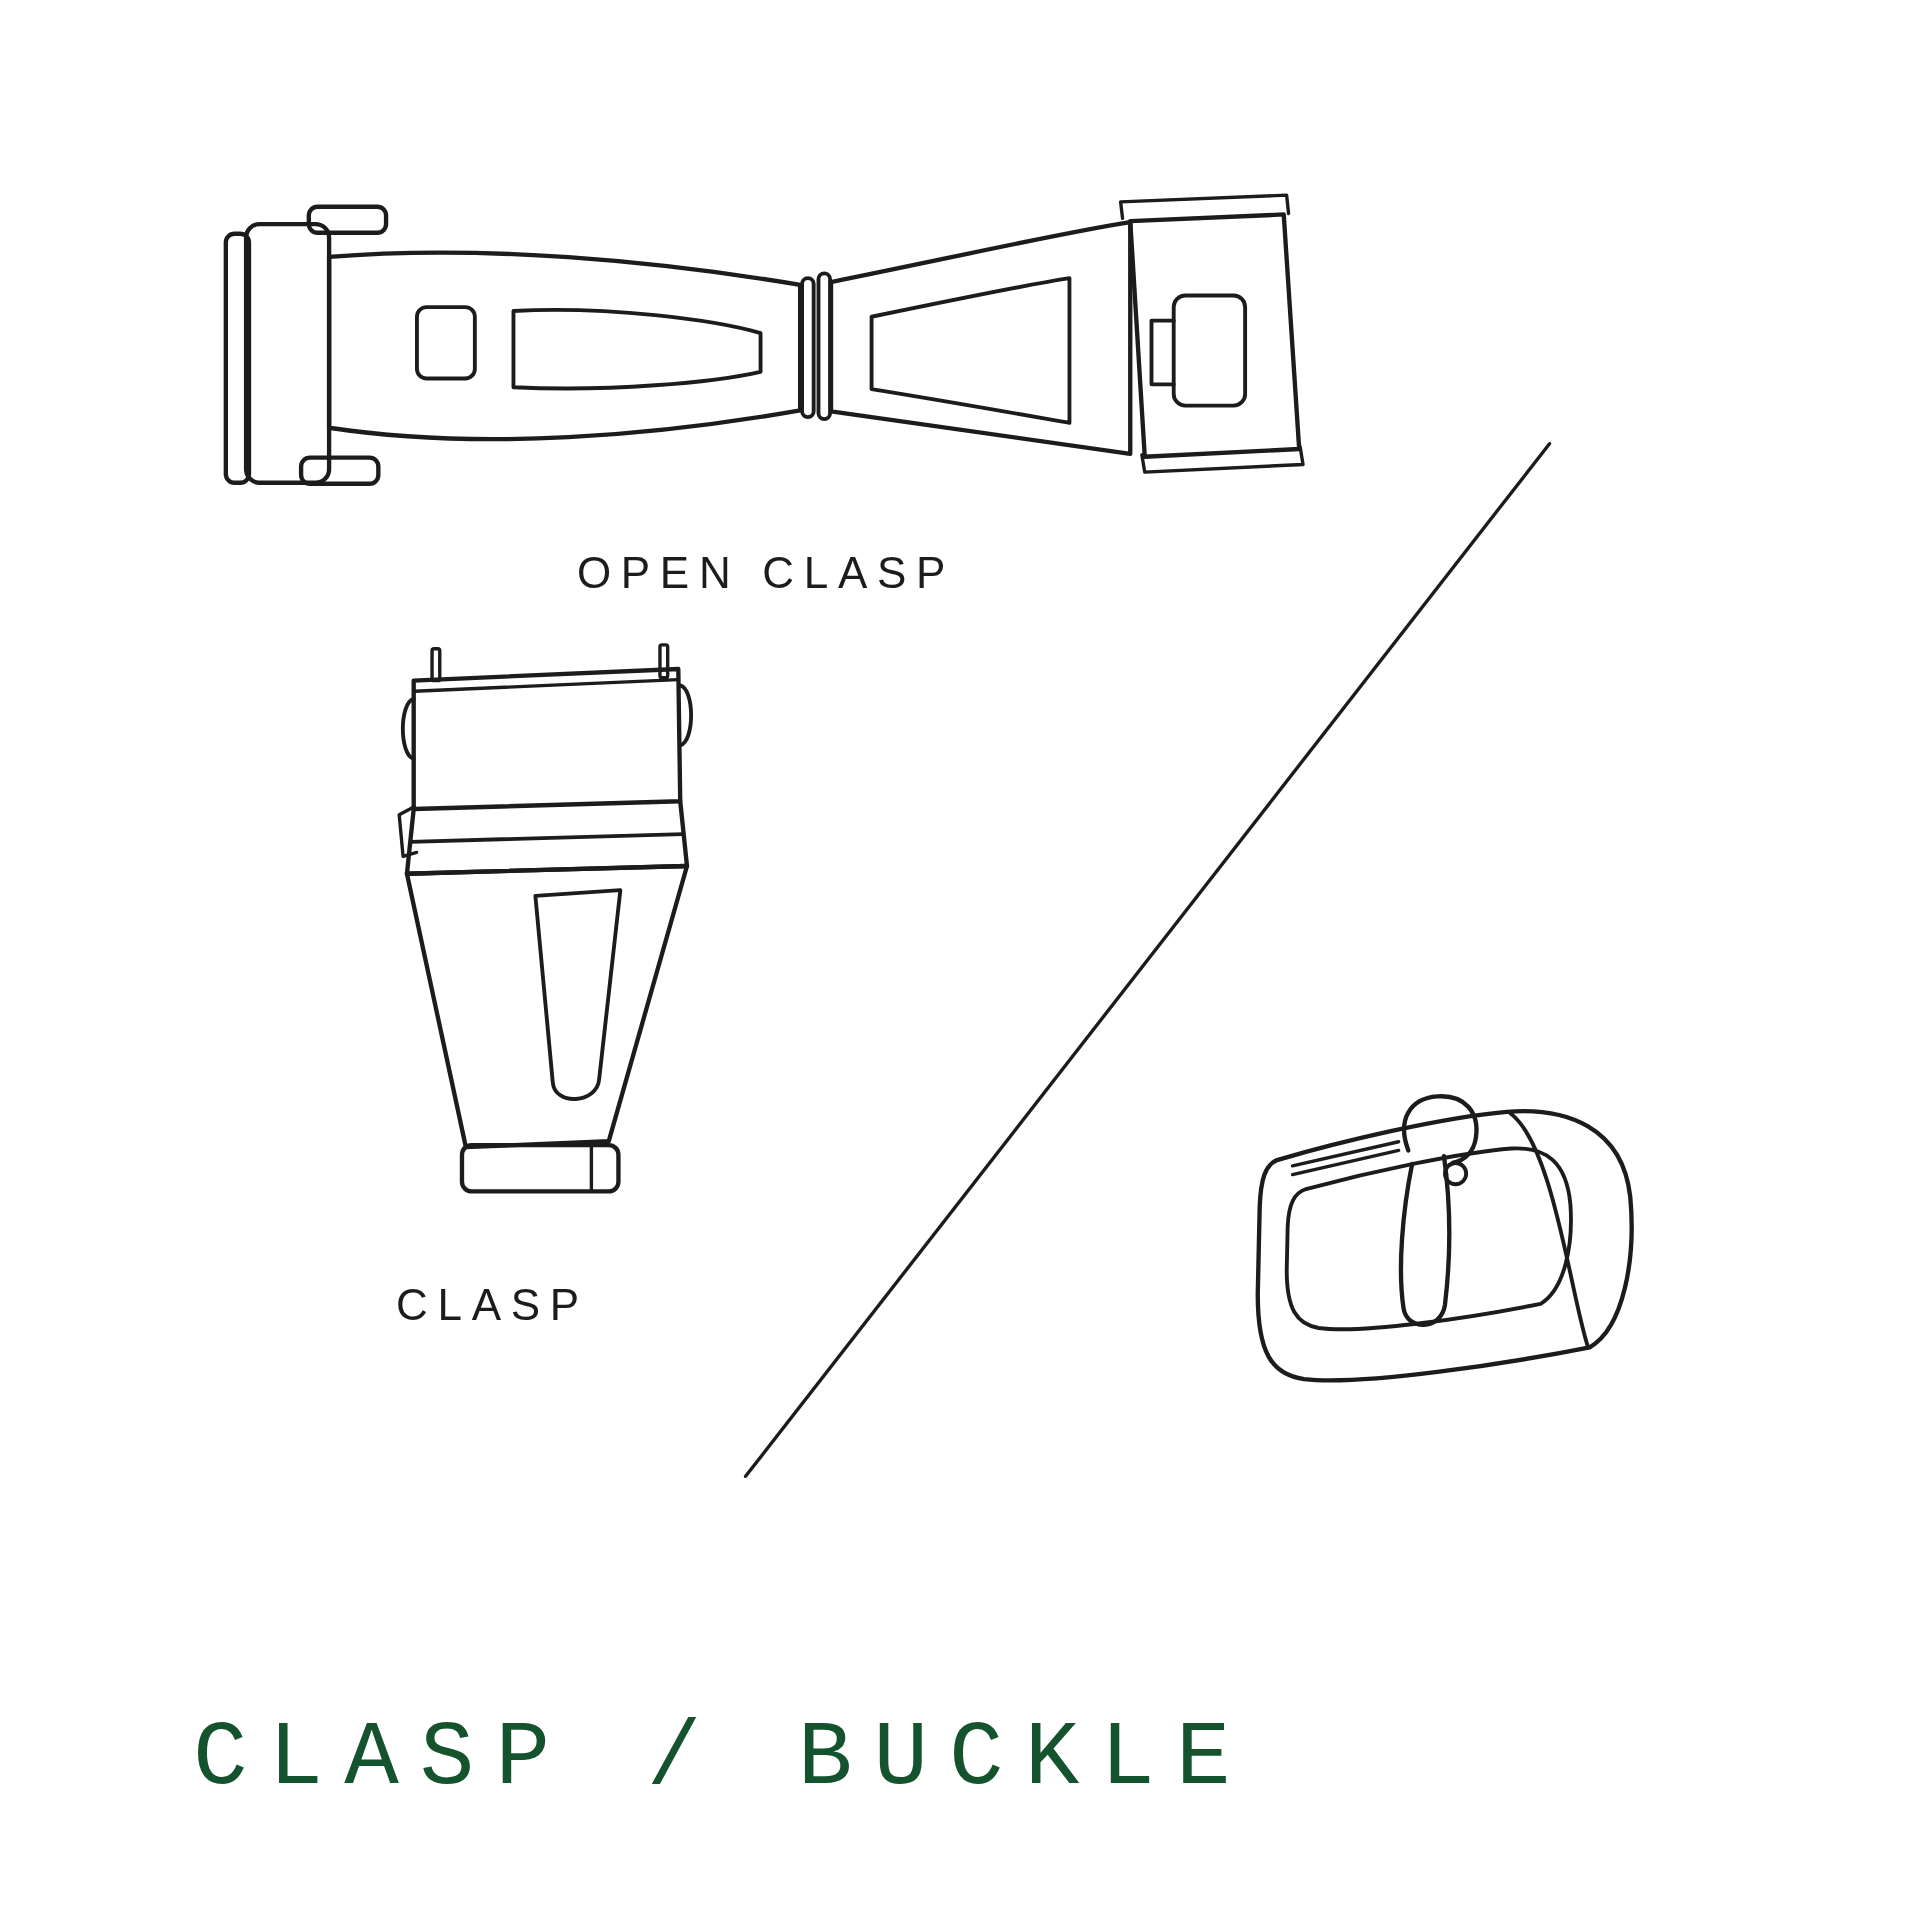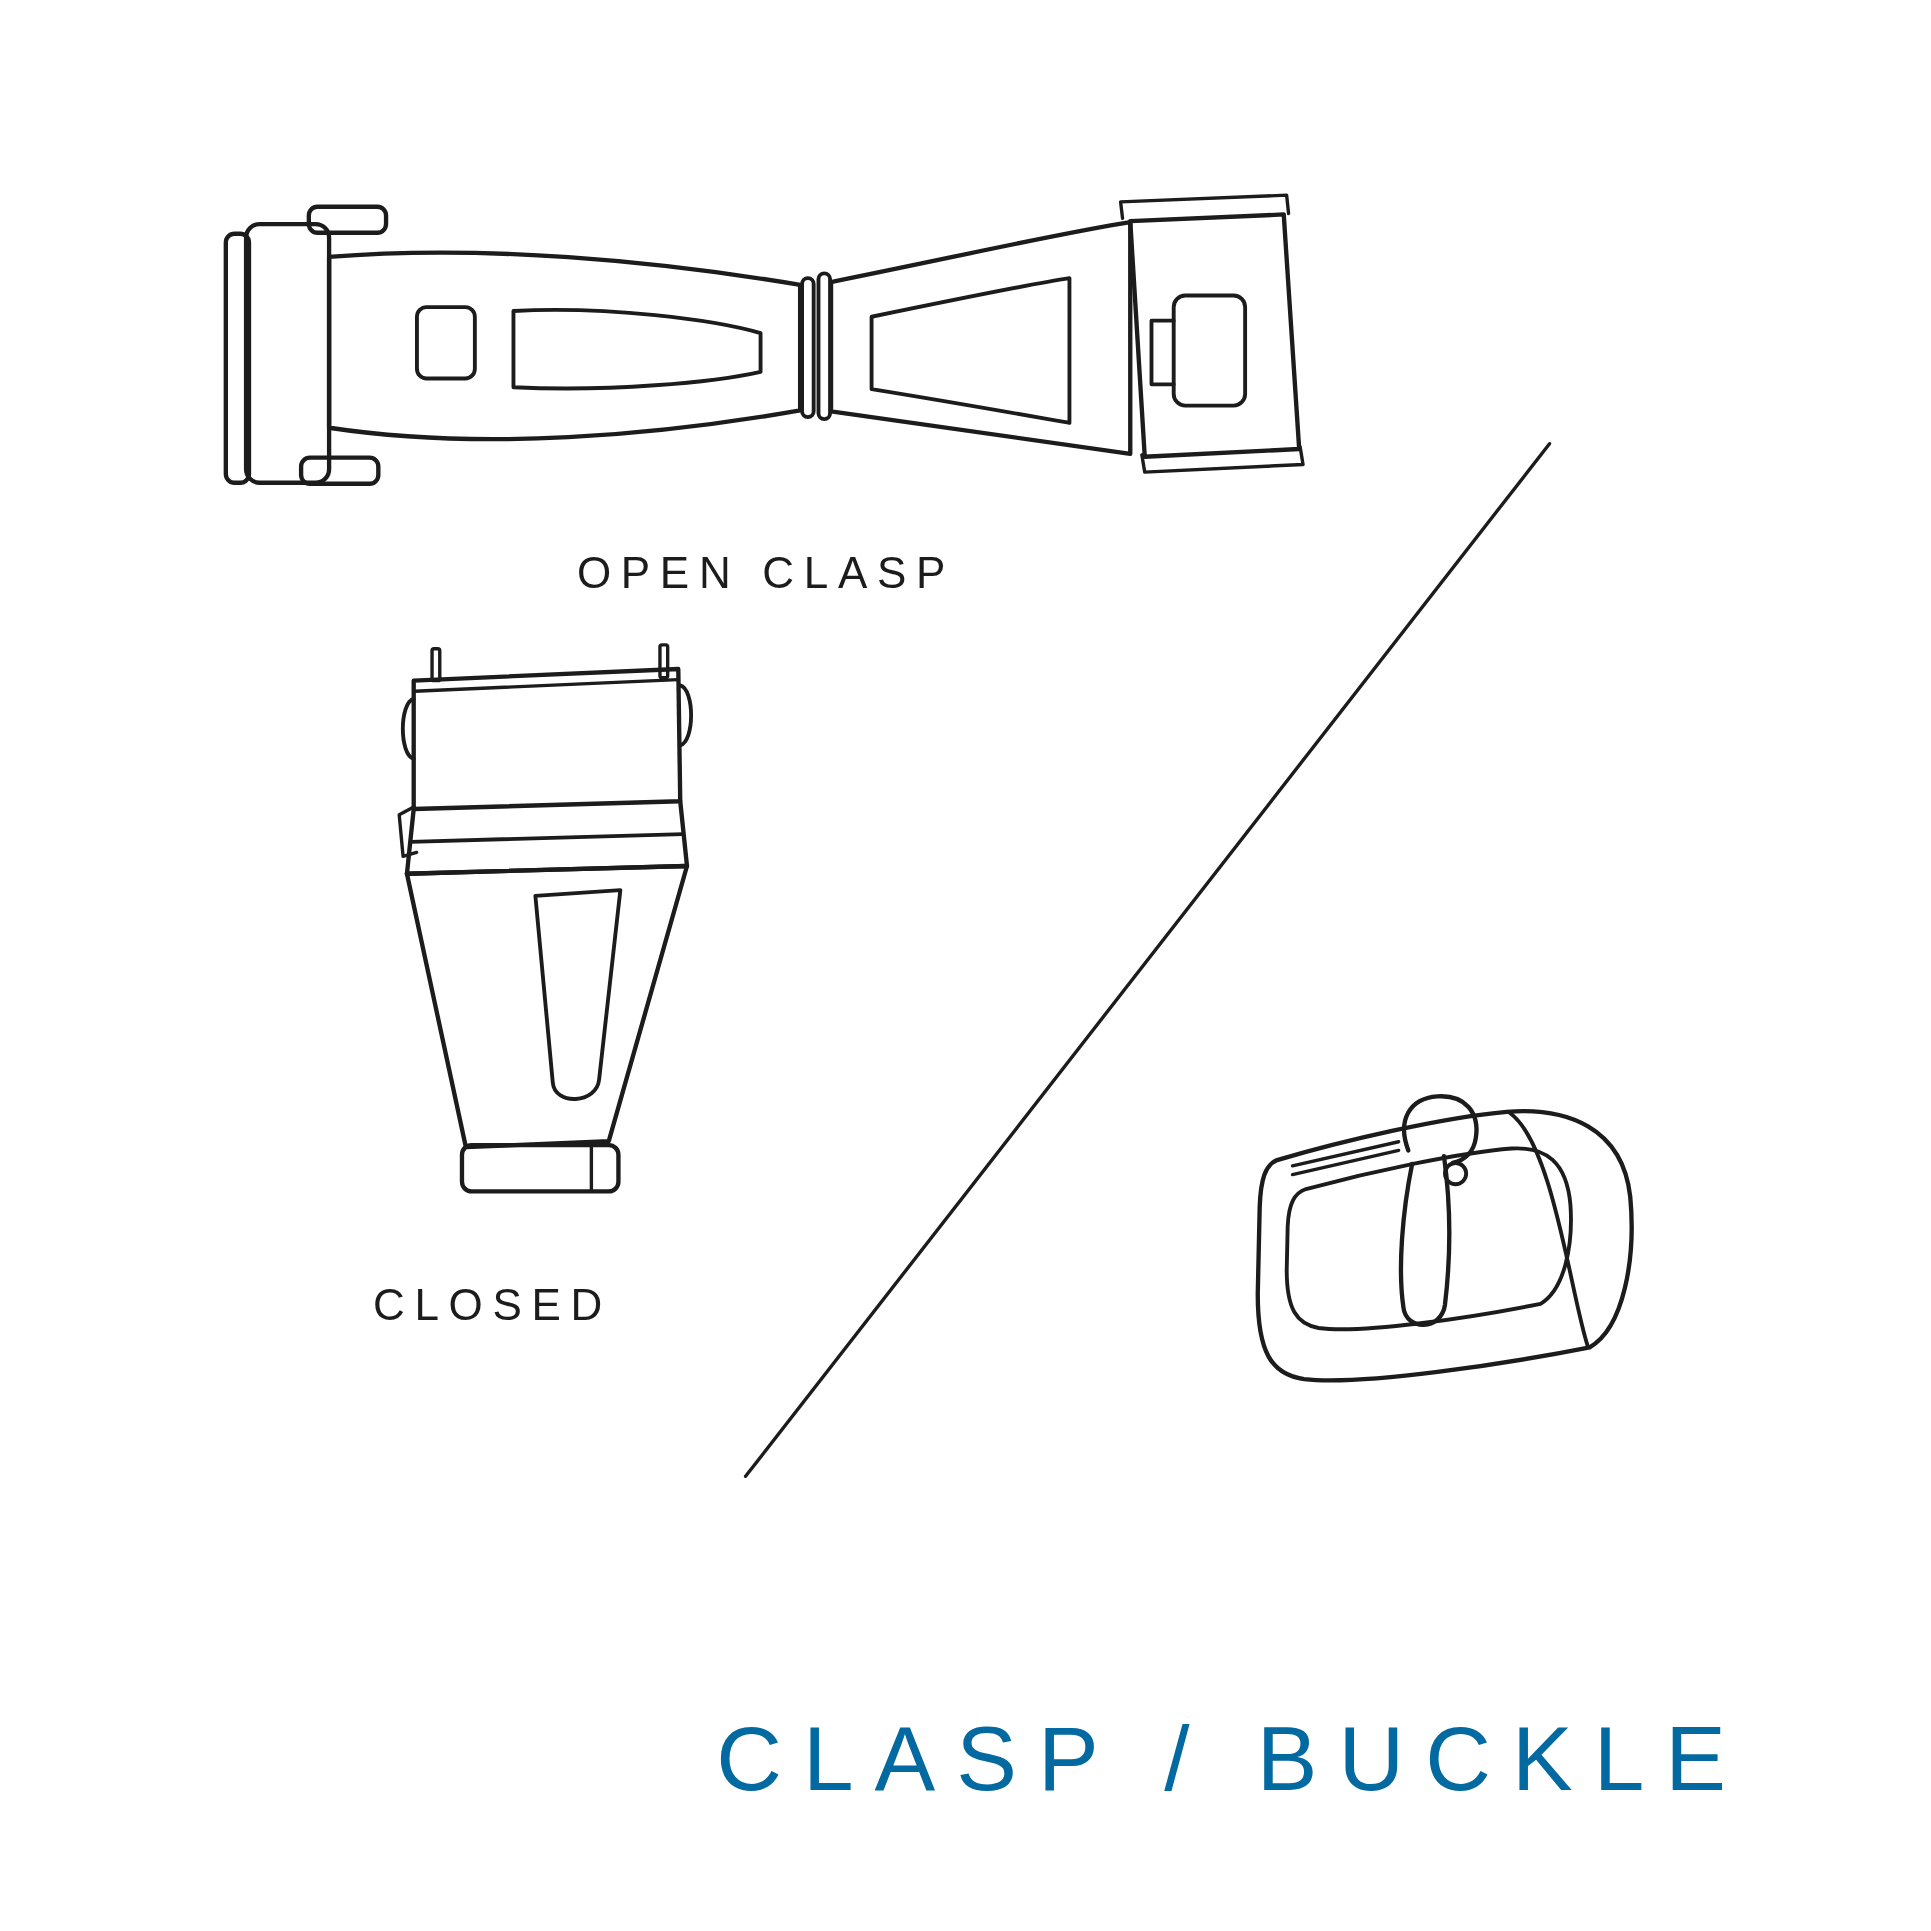--- a/index.html
+++ b/index.html
@@ -20,26 +20,27 @@
     text-align: center;
     font-size: 44px;
     letter-spacing: 9.7px;
     font-weight: 400;
     color: #1c1c1c;
     white-space: nowrap;
     margin-top: 38px;
   }
   .title {
     position: absolute;
-    text-align: right;
+    text-align: left;
     font-size: 91px;
     letter-spacing: 21px;
     font-weight: 500;
-    color: #0369a1;
+    color: #14532d;
     white-space: nowrap;
+    font-family: Liberation Mono, monospace;
   }
   svg { display: block; }
 </style>
 </head>
 <body>
 
 <div class="canvas">
 
   <svg class="abs" style="left:193px; top:164px;" width="1139" height="348" viewBox="0 0 1180 360" fill="none" stroke="#1c1c1c" stroke-width="4.5" stroke-linejoin="round" stroke-linecap="round">
     <g>
@@ -87,21 +88,21 @@
       <path stroke-width="3.5" d="M38 176 L 23 184 L 27 227 L 41 223"></path>
 
       <path d="M31 245 L 321 237 L 240 522 L 92 528 Z"></path>
       <path stroke-width="4" d="M164 268 L 252 262 L 230 458 C 228 483, 184 486, 182 461 Z"></path>
 
       <rect x="88" y="526" width="162" height="48" rx="10"></rect>
       <path stroke-width="3.5" d="M222 528 L 222 572"></path>
     </g>
   </svg>
 
-  <div class="label" style="left:203px; top:1242px; width:579px;">CLOSED</div>
+  <div class="label" style="left:203px; top:1242px; width:579px;">CLASP</div>
 
   <svg class="abs" style="left:734px; top:434px;" width="830" height="1052" viewBox="0 0 860 1090">
     <line x1="845" y1="10" x2="12" y2="1080" stroke="#1c1c1c" stroke-width="3.5" stroke-linecap="round"></line>
   </svg>
 
   <svg class="abs" style="left:1217px; top:1052px;" width="454" height="386" viewBox="0 0 470 400" fill="none" stroke="#1c1c1c" stroke-width="4.5" stroke-linejoin="round" stroke-linecap="round">
     <g>
 
       <path d="M62 112 C 130 92, 232 68, 300 62 C 362 57, 420 78, 428 150 C 434 215, 421 286, 386 306 C 300 323, 150 346, 90 339 C 56 334, 42 311, 42 251 L 44 161 C 45 131, 50 117, 62 112 Z"></path>
 

